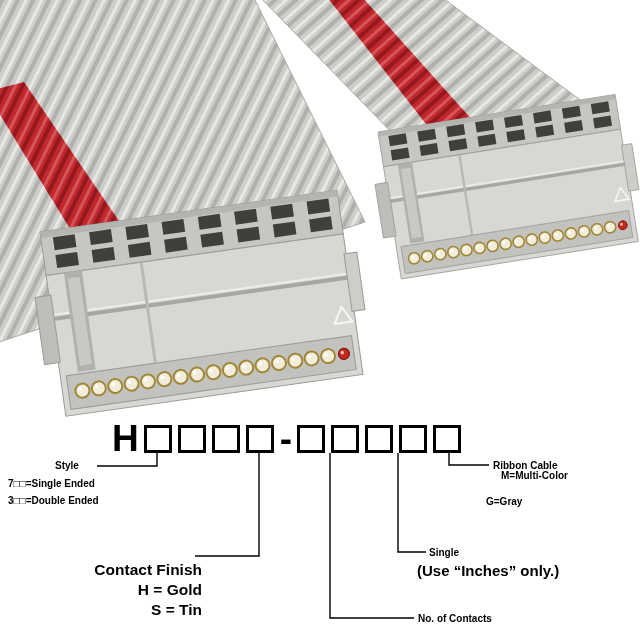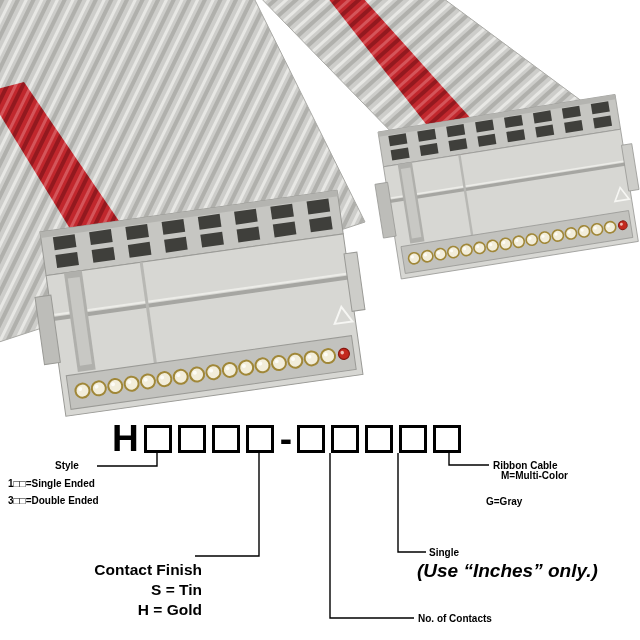--- a/index.html
+++ b/index.html
@@ -5,21 +5,21 @@
   html,body{margin:0;padding:0;background:#fff;}
   #canvas{position:relative;width:640px;height:640px;background:#fff;overflow:hidden;
           font-family:"Liberation Sans",sans-serif;color:#000;}
   .photo{position:absolute;top:0;left:0;}
   .pn-row{position:absolute;left:112px;top:418px;height:42px;display:flex;align-items:center;gap:6px;}
   .pn-text{font-size:37px;font-weight:700;letter-spacing:-1px;line-height:42px;}
   .pn-boxes{display:flex;gap:6px;}
   .pn-box{width:28px;height:28px;border:3px solid #000;box-sizing:border-box;background:#fff;display:inline-block;}
   .lbl{position:absolute;font-size:10px;font-weight:700;line-height:17px;white-space:nowrap;}
   .lbl-block{position:absolute;font-size:15.5px;font-weight:700;line-height:20px;text-align:right;width:150px;white-space:nowrap;}
-  .note{font-style:italic;font-size:19px;}
+  .note{font-size:15px;}
   .leaders{position:absolute;top:0;left:0;pointer-events:none;}
   .leaders polyline{fill:none;stroke:#000;stroke-width:1.4;}
 </style>
 </head>
 <body>
 
 <div id="canvas">
 
   <svg class="photo" width="640" height="424" viewBox="0 0 640 424" xmlns="http://www.w3.org/2000/svg" xmlns:xlink="http://www.w3.org/1999/xlink">
     <defs>
@@ -136,27 +136,27 @@
     <span class="pn-boxes">
         <span class="pn-box"></span>
         <span class="pn-box"></span>
         <span class="pn-box"></span>
         <span class="pn-box"></span>
         <span class="pn-box"></span>
       </span>
   </div>
 
   <div class="lbl" style="left:55px;top:457px;">Style</div>
-  <div class="lbl" style="left:8px;top:475px;">1□□=Single Ended</div>
+  <div class="lbl" style="left:8px;top:475px;">7□□=Single Ended</div>
   <div class="lbl" style="left:8px;top:492px;">3□□=Double Ended</div>
 
   <div class="lbl-block" style="left:52px;top:560px;">
     <div>Contact Finish</div>
+    <div>H = Gold</div>
     <div>S = Tin</div>
-    <div>H = Gold</div>
   </div>
 
   <div class="lbl" style="left:418px;top:610px;">No. of Contacts</div>
 
   <div class="lbl" style="left:429px;top:544px;">Single</div>
   <div class="lbl note" style="left:417px;top:562px;">(Use “Inches” only.)</div>
 
   <div class="lbl" style="left:493px;top:457px;">Ribbon Cable</div>
   <div class="lbl" style="left:501px;top:467px;">M=Multi-Color</div>
   <div class="lbl" style="left:486px;top:493px;">G=Gray</div>

